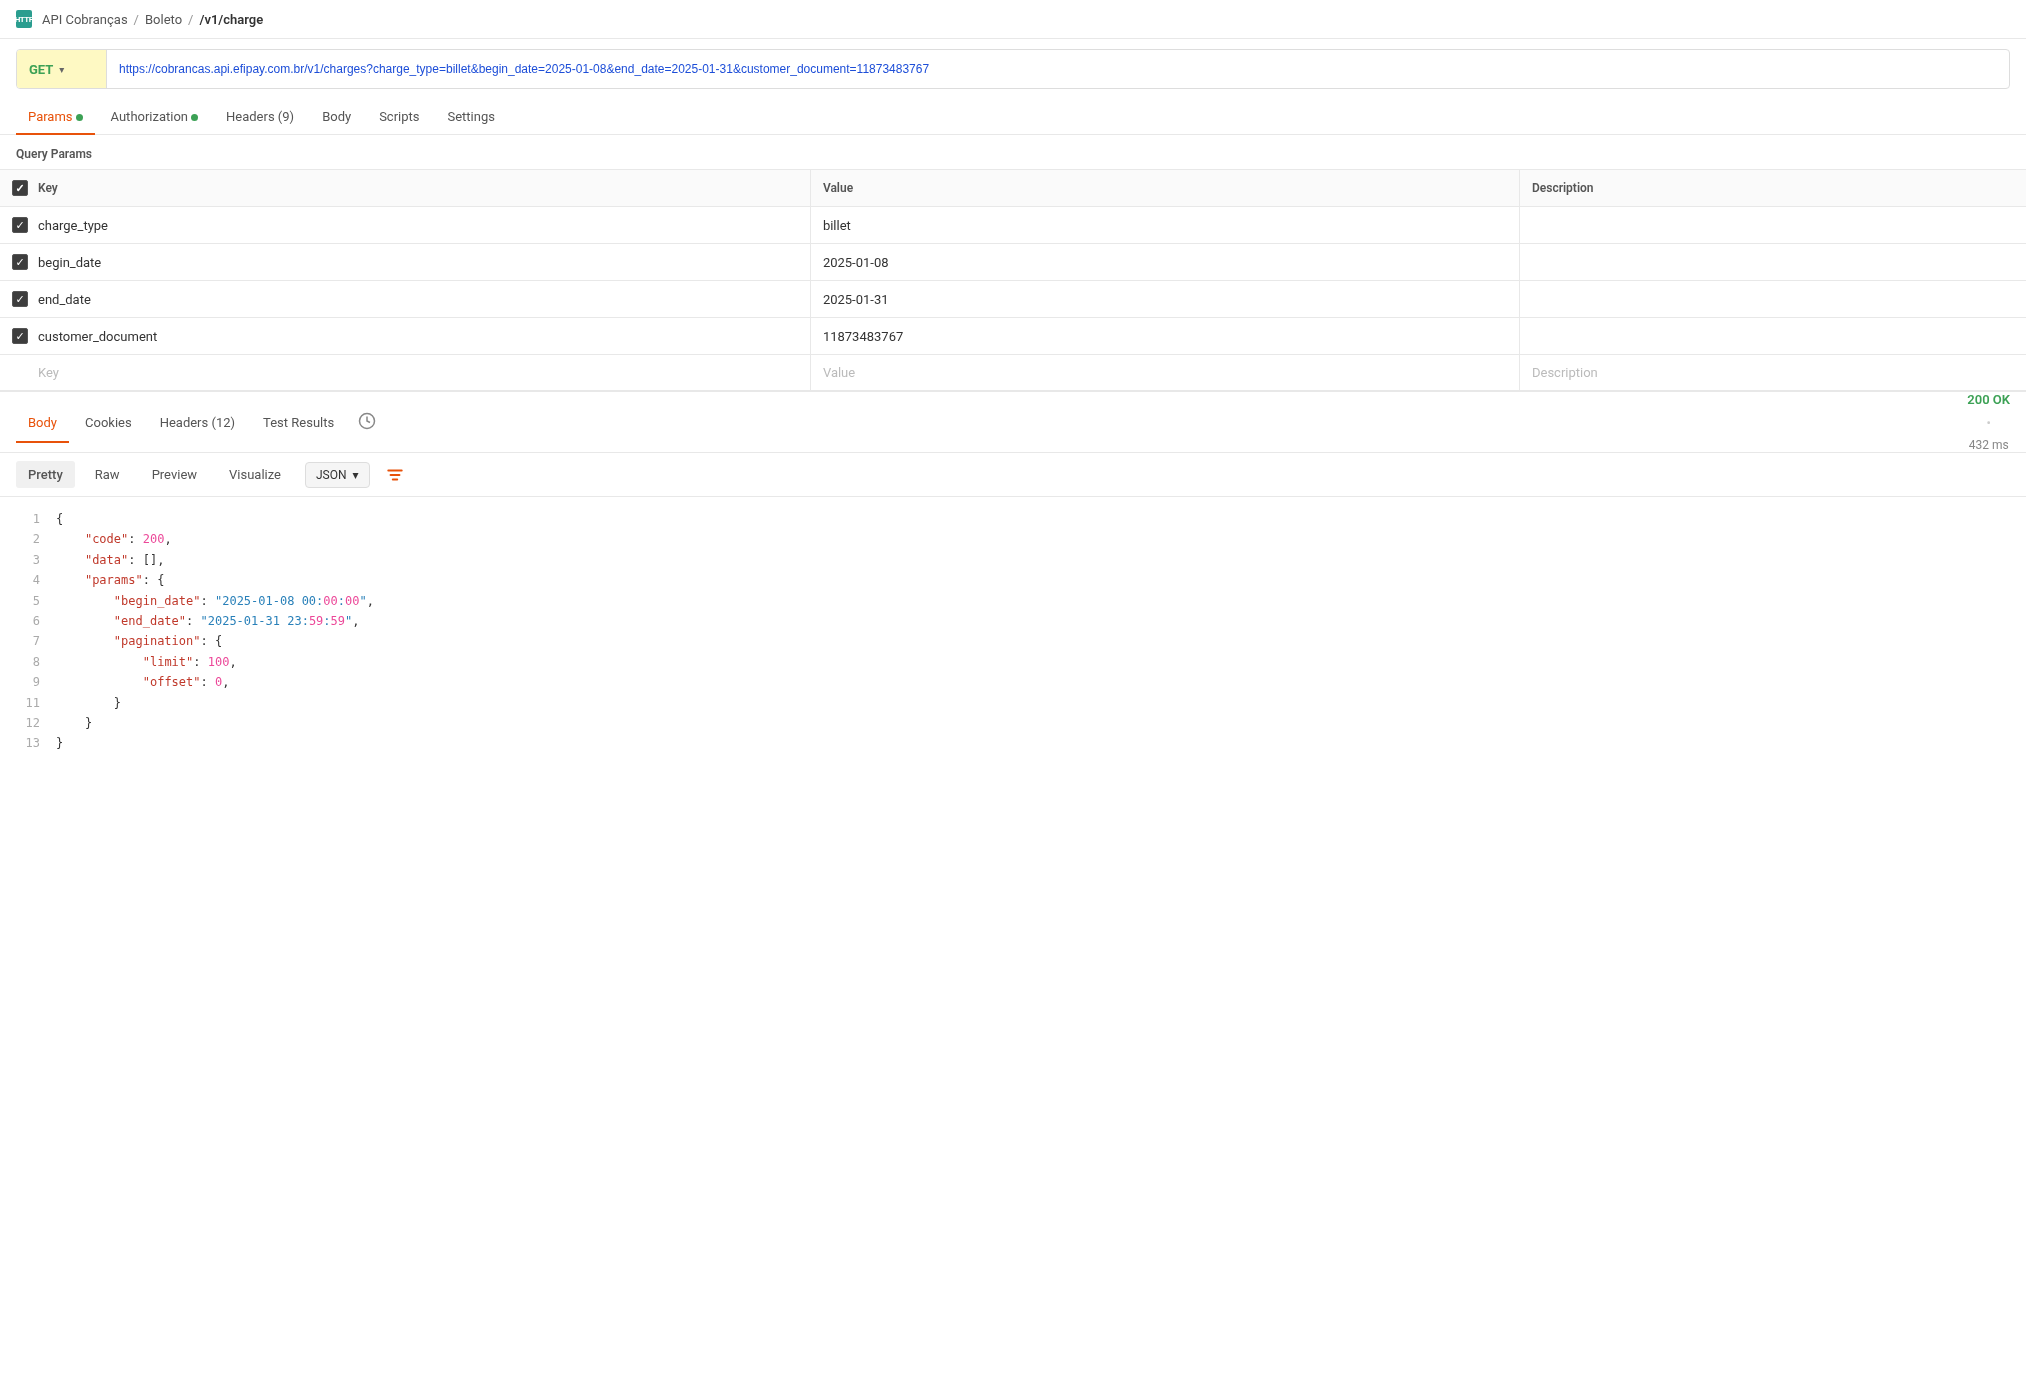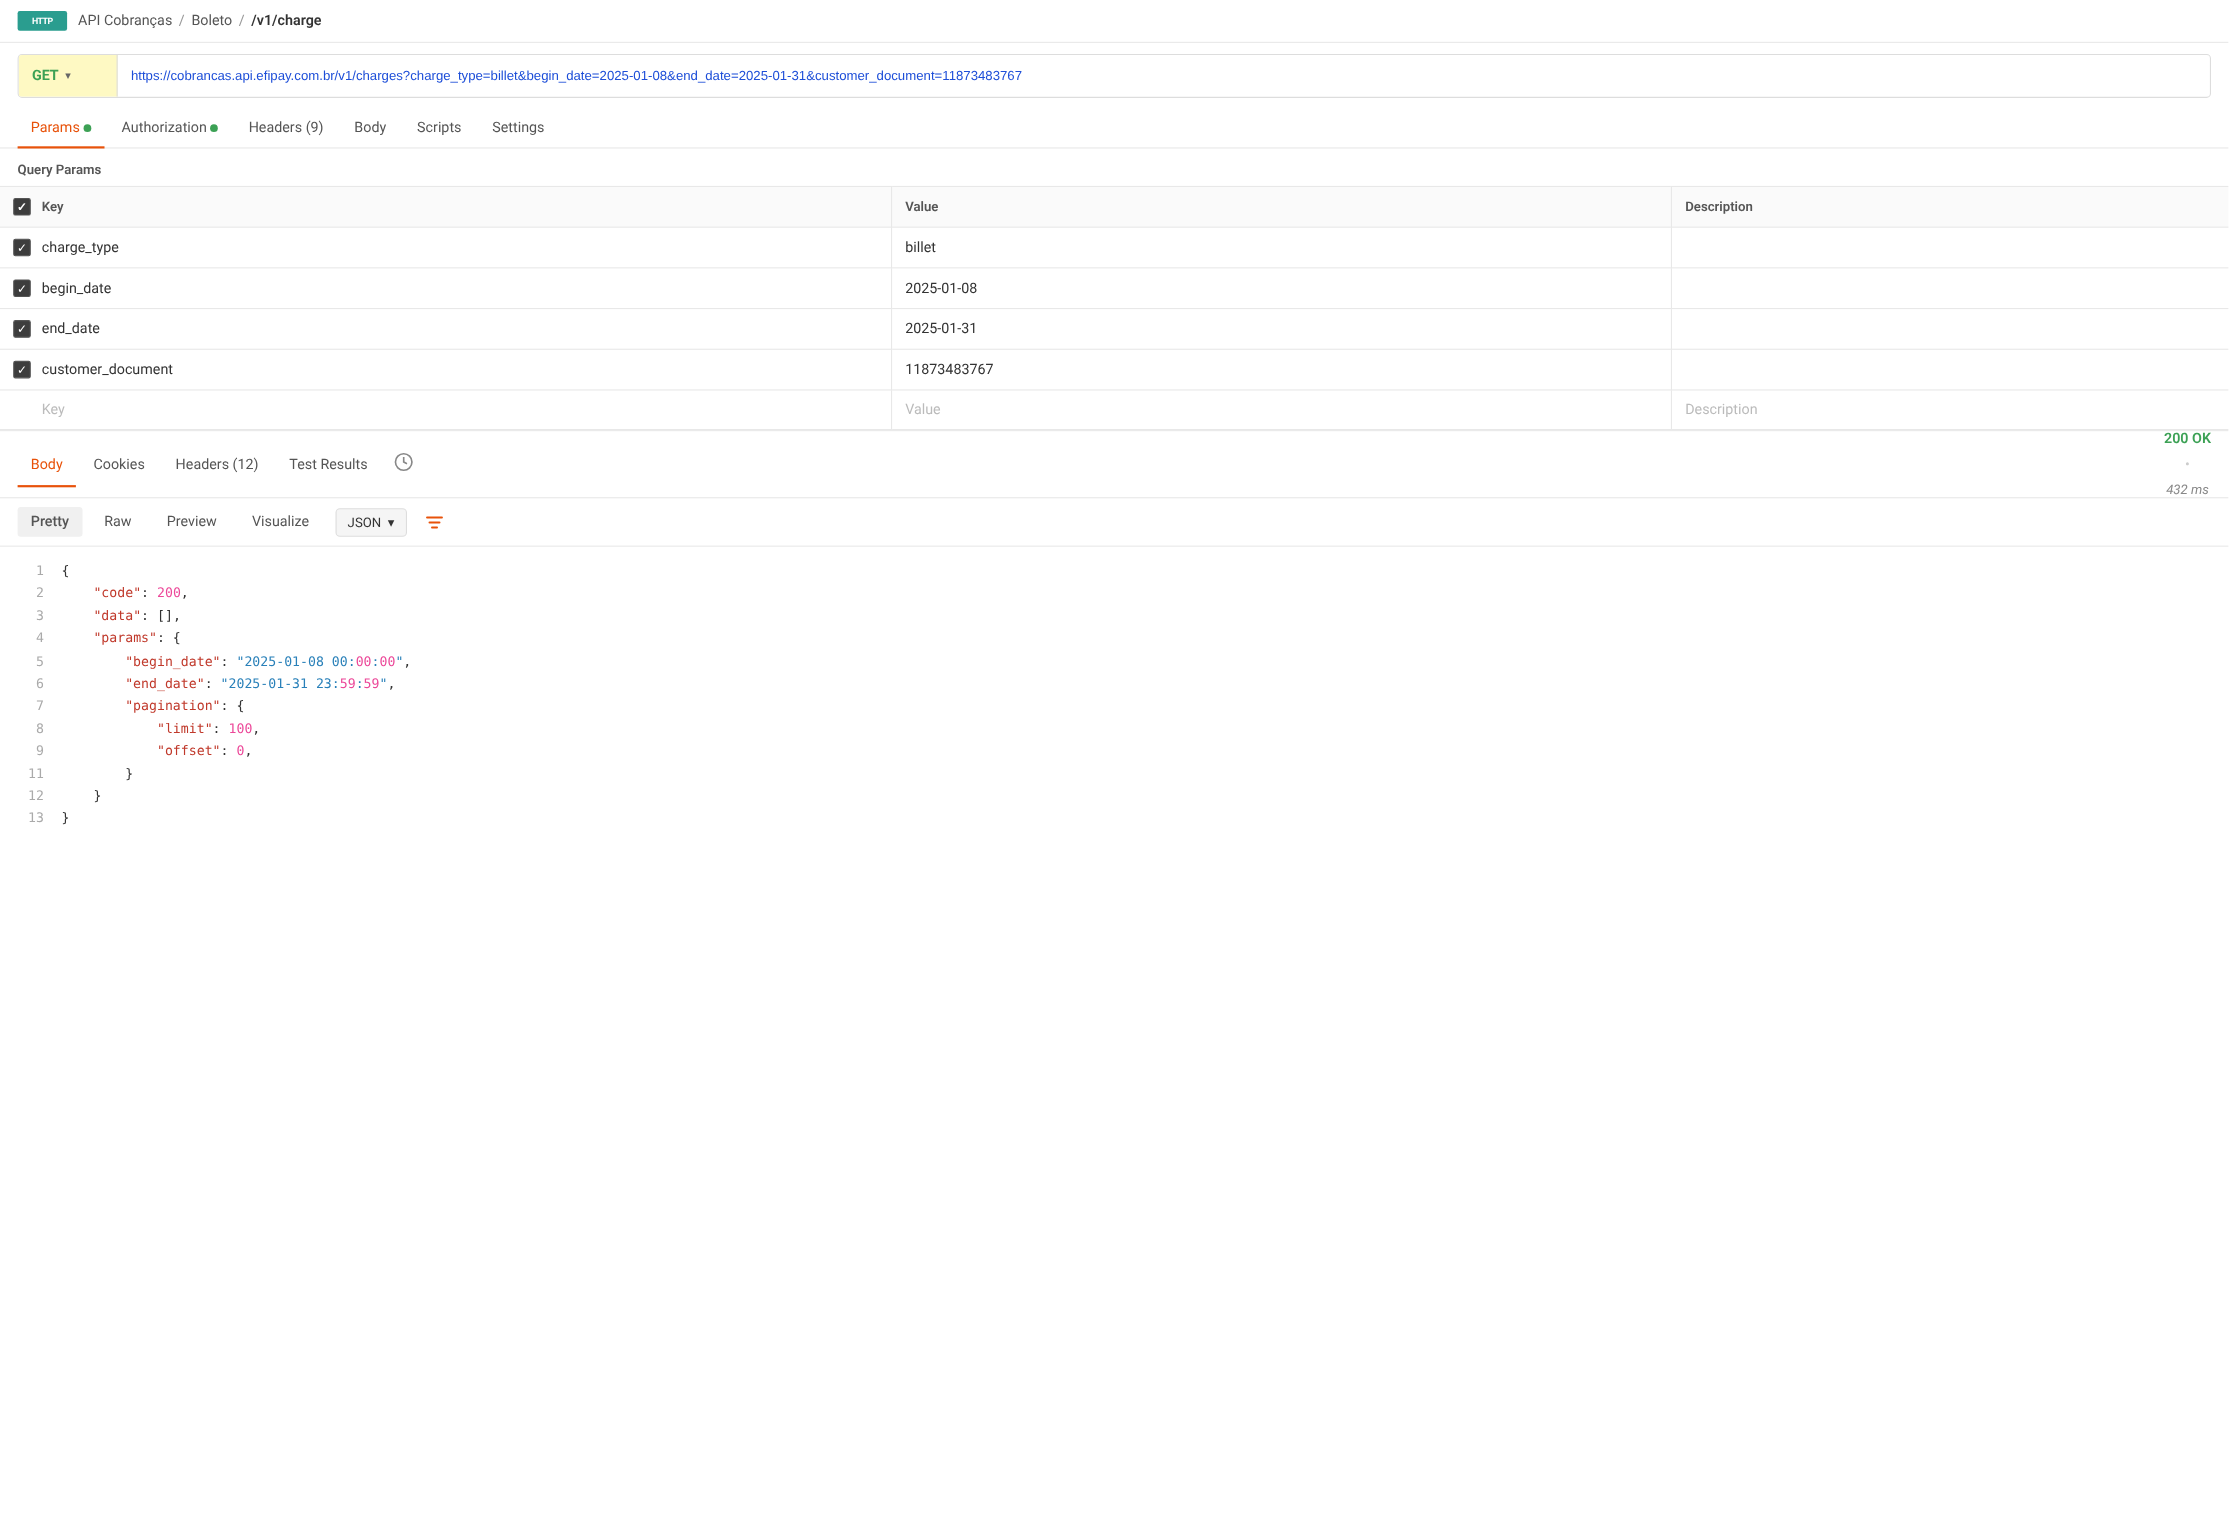--- a/index.html
+++ b/index.html
@@ -13,21 +13,21 @@
     
     .breadcrumb-bar {
       display: flex;
       align-items: center;
       padding: 10px 16px;
       border-bottom: 1px solid #e8e8e8;
       gap: 6px;
       font-size: 13px;
     }
     .breadcrumb-icon {
-      width: 45px;
+      width: 16px;
       height: 18px;
       background: #2a9d8f;
       display: inline-flex;
       align-items: center;
       justify-content: center;
       border-radius: 2px;
       margin-right: 4px;
     }
     .breadcrumb-icon span {
       color: white;
@@ -217,21 +217,20 @@
       flex-direction: column;
     }
     .status-ok {
       color: #3ca155;
       font-weight: 600;
       font-size: 13px;
     }
     .status-time {
       color: #888;
       font-size: 12px;
-      font-style: italic;
     }
     .status-dot {
       color: #ccc;
     }
     .resp-tab {
       padding: 12px 12px;
       cursor: pointer;
       font-size: 13px;
       color: #555;
       position: relative;

